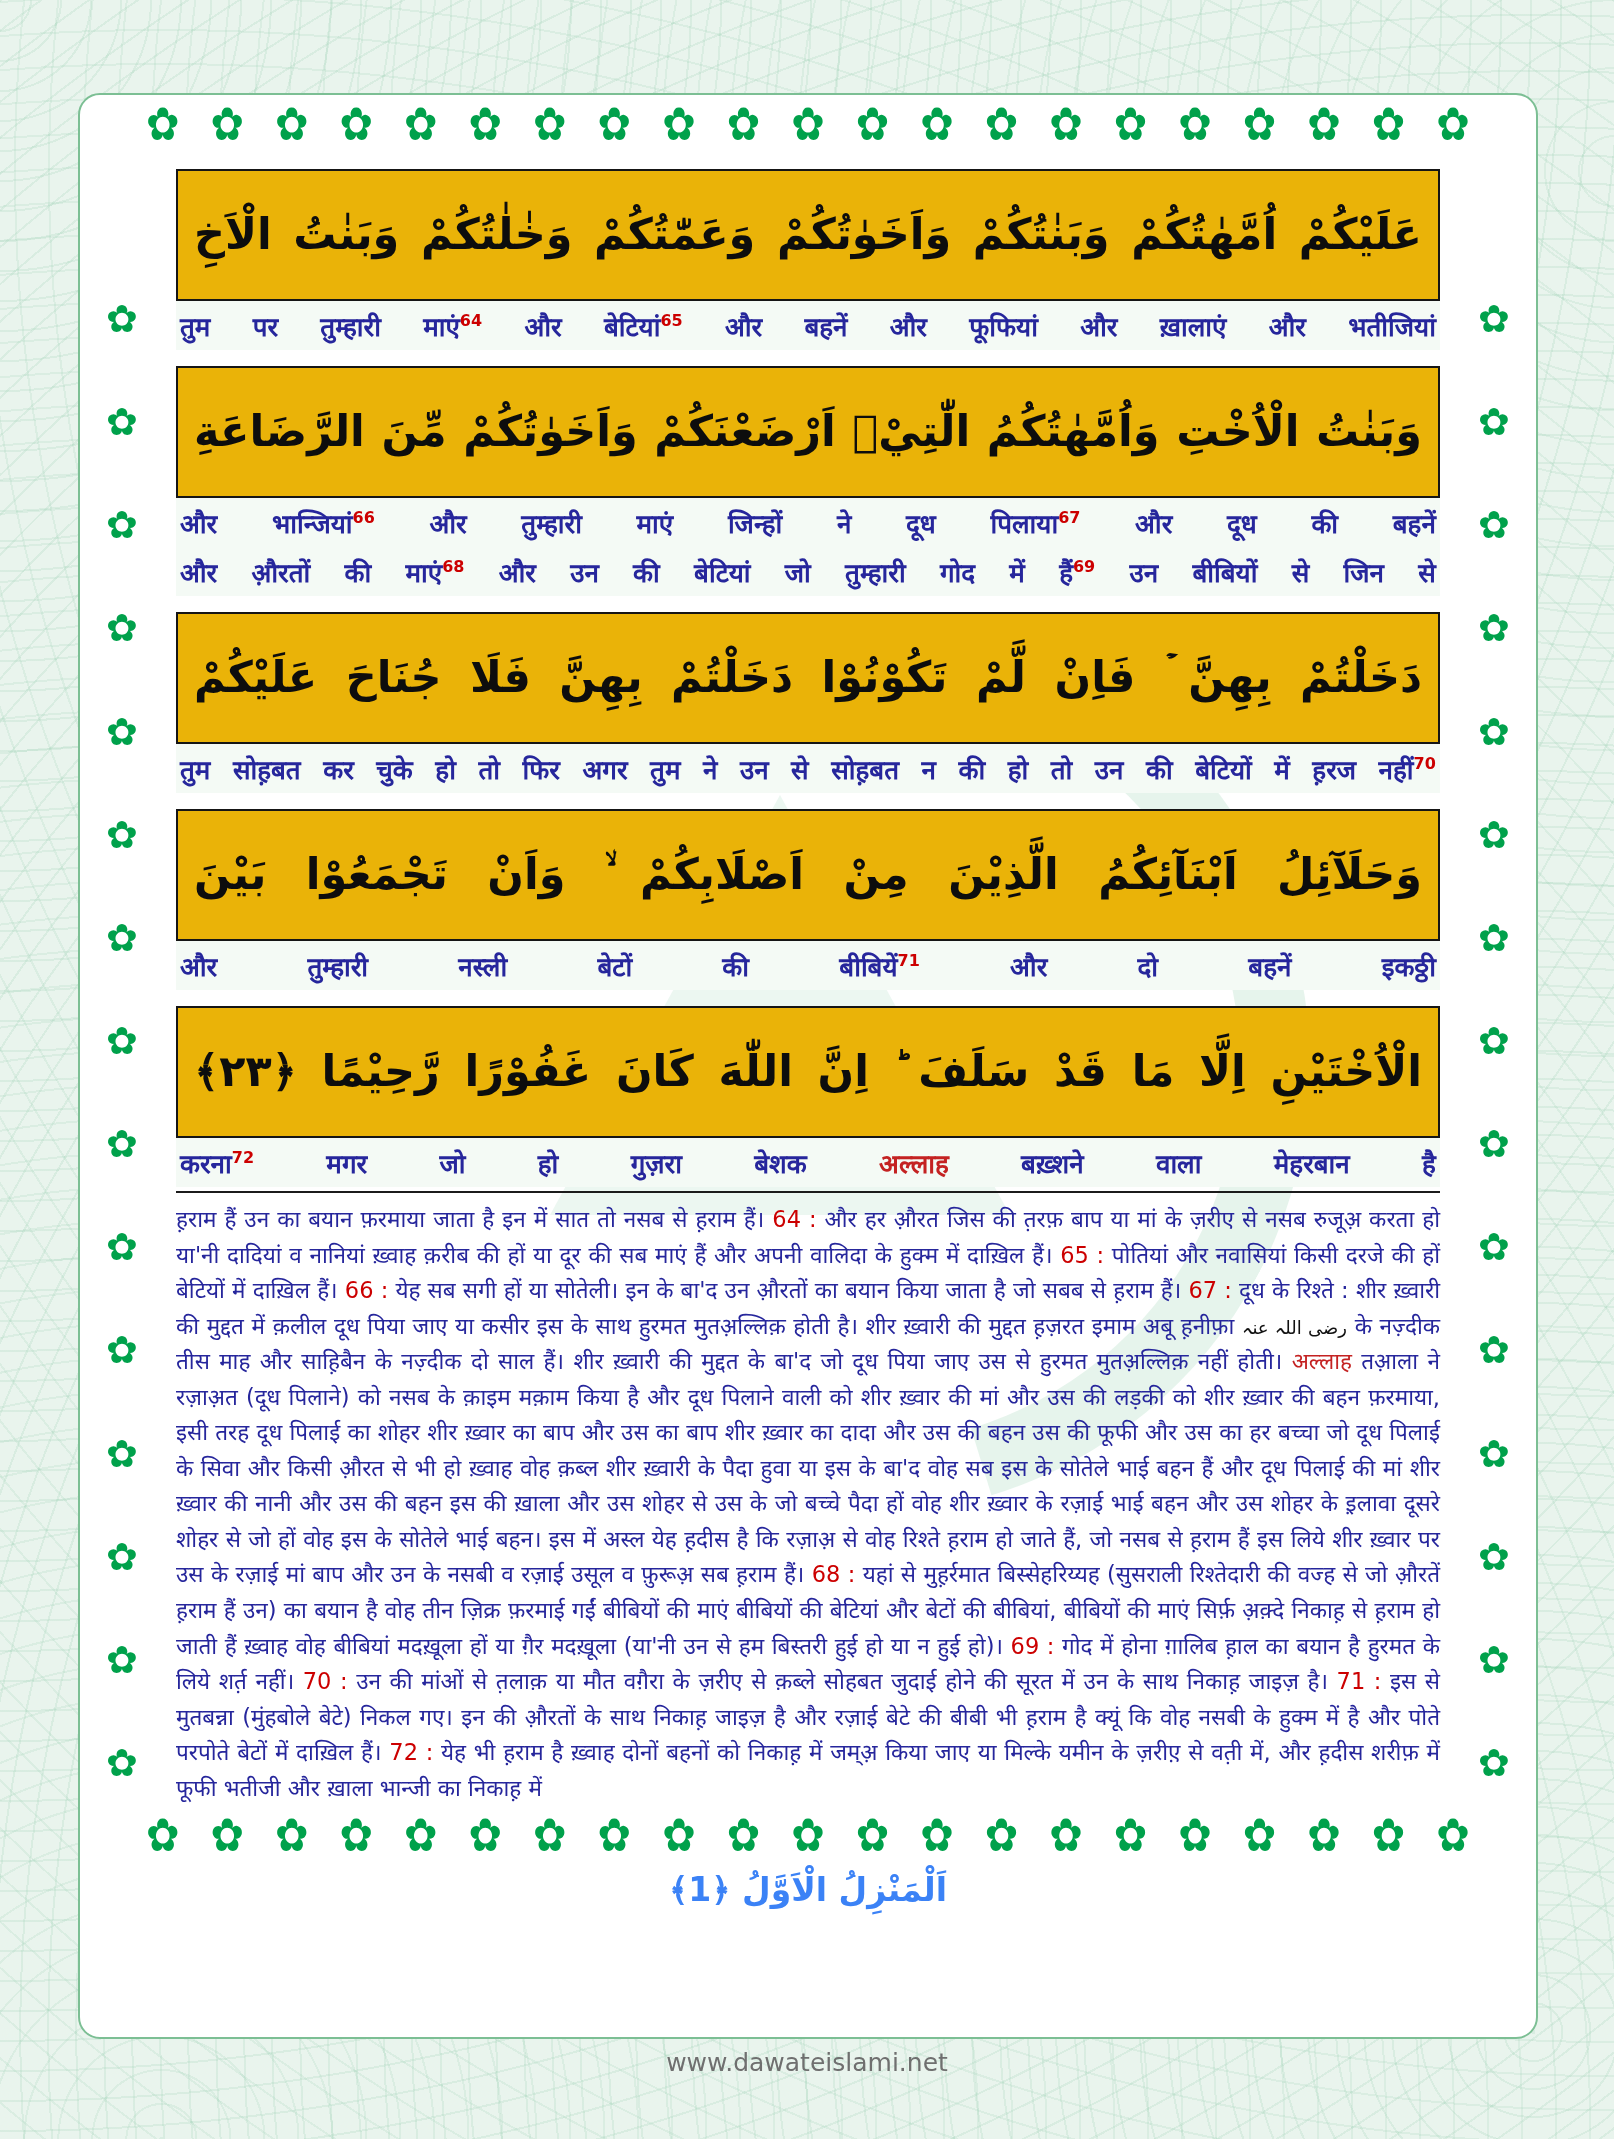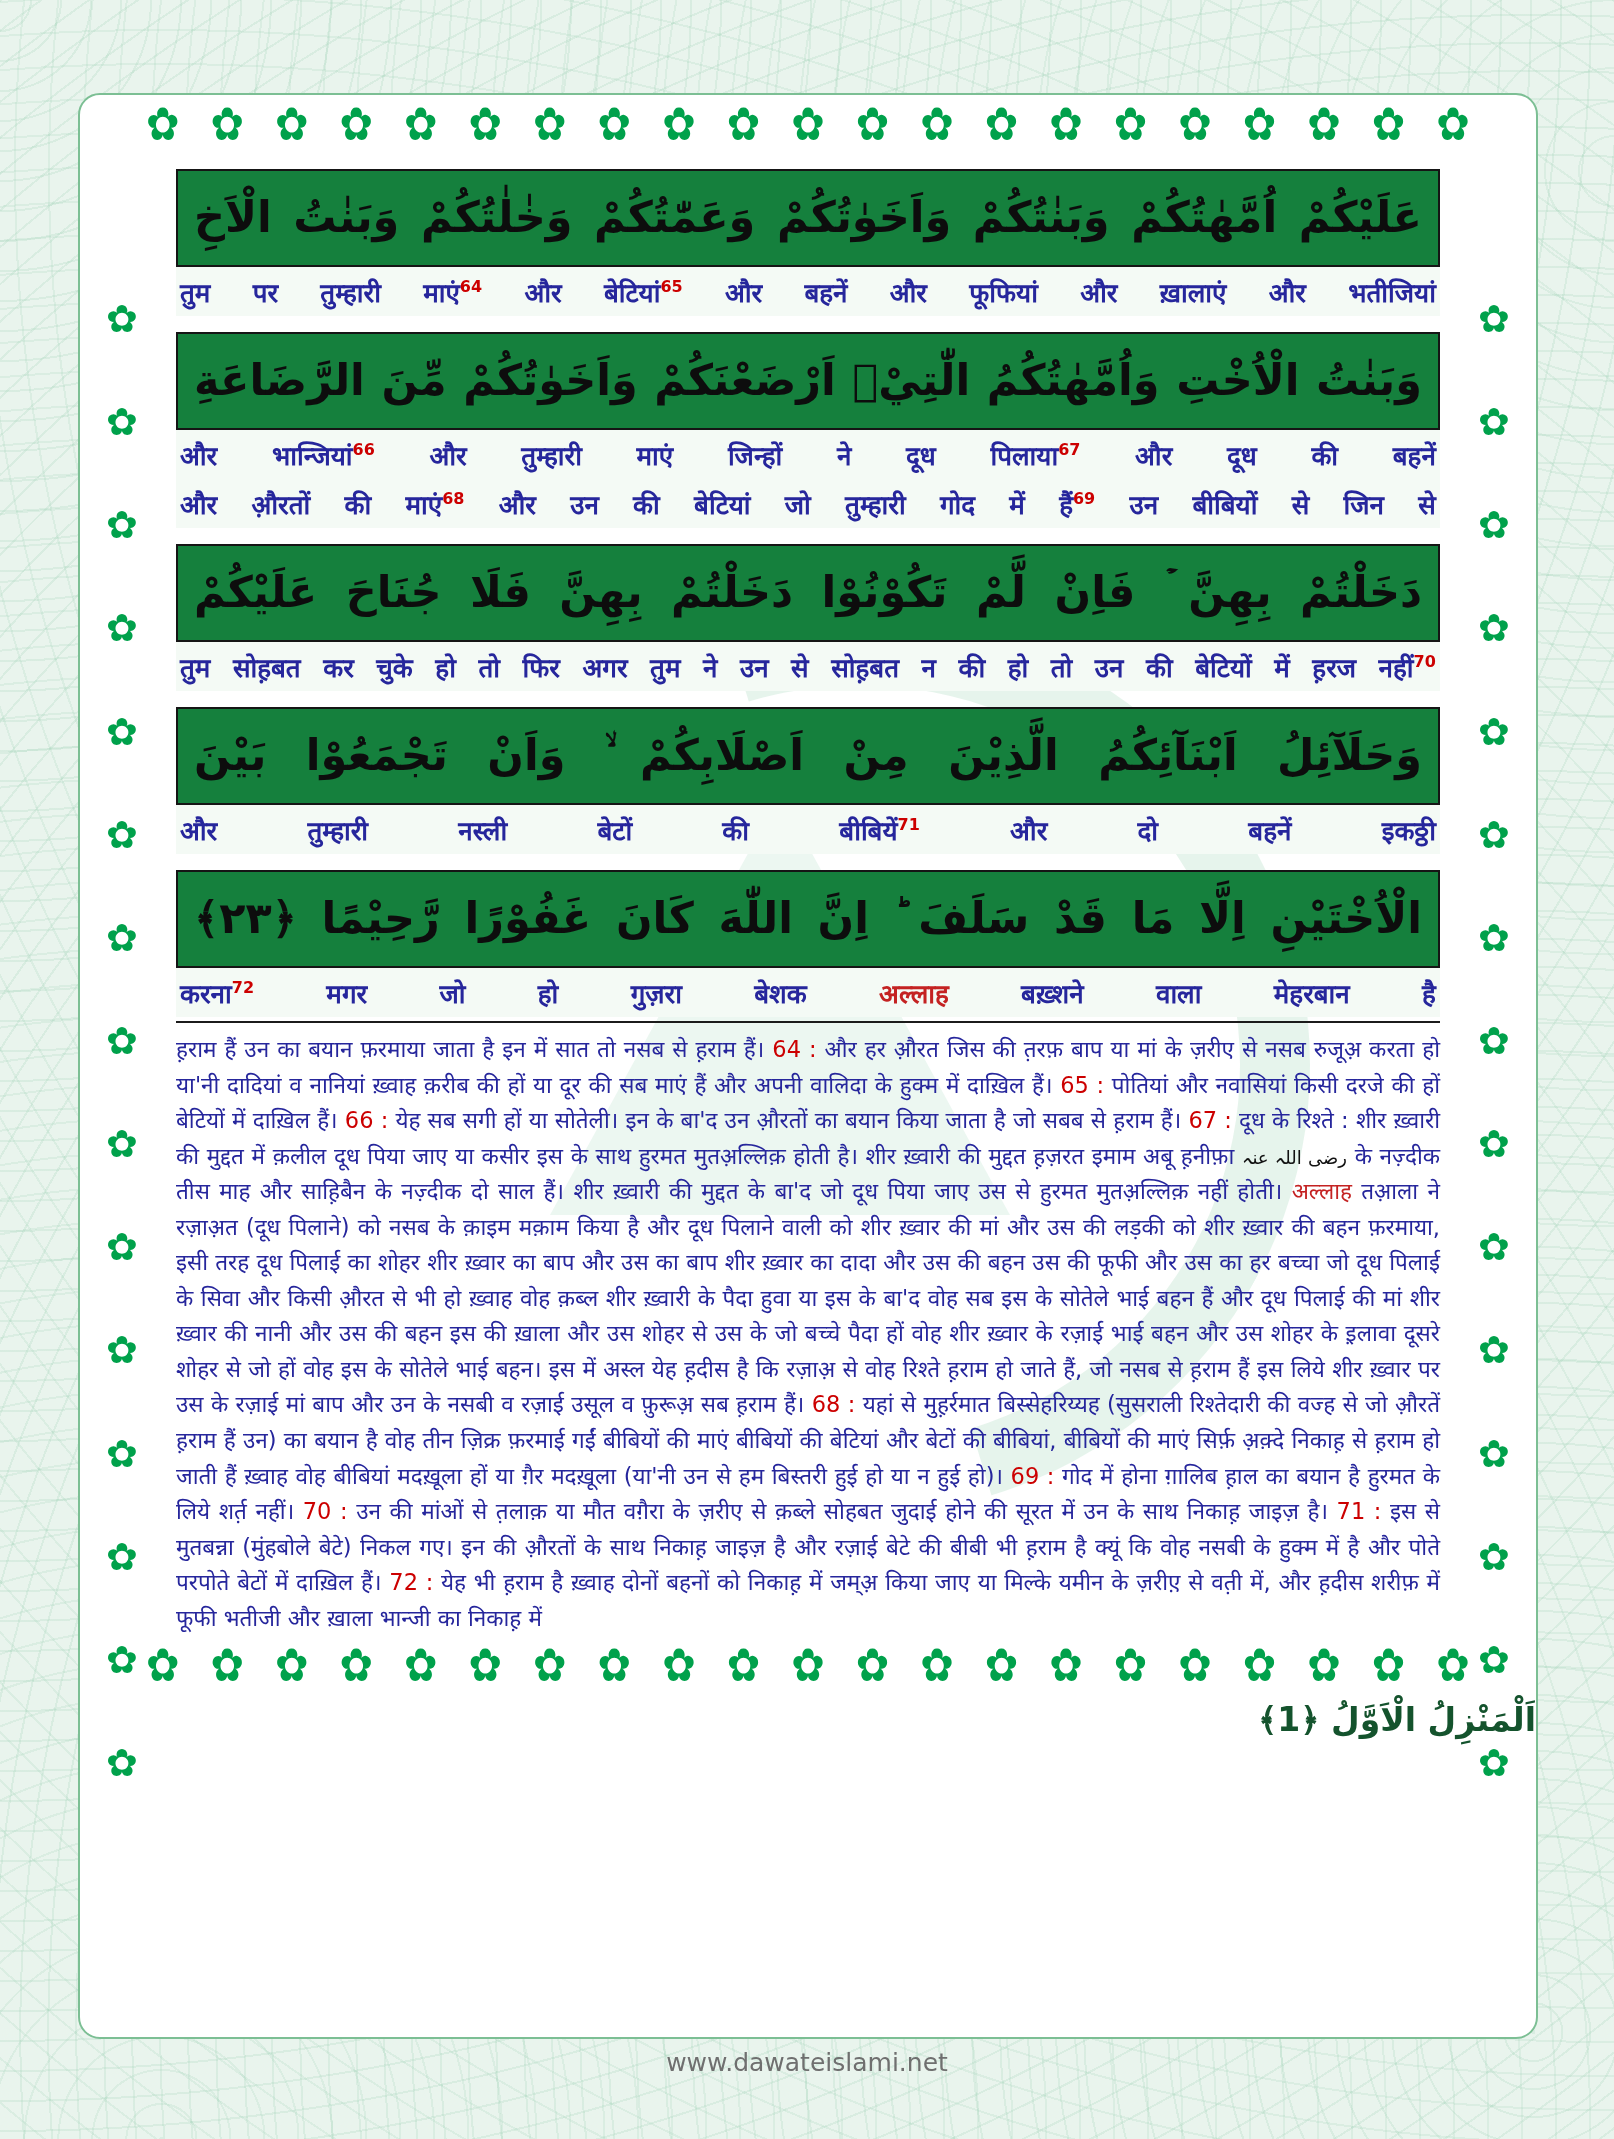--- a/index.html
+++ b/index.html
@@ -22,36 +22,36 @@
   .hdr .sname{font-size:30px;color:#1b1b1b;direction:rtl;font-weight:bold;}
   .hdr .pnum{font-size:40px;color:#9e1f1f;font-weight:bold;font-family:"Liberation Serif",serif;}
   .hdr .jname{font-size:34px;color:#9e1f1f;direction:rtl;font-weight:bold;}
   .orn{position:relative;z-index:2;margin:0 66px;display:flex;justify-content:space-between;align-items:center;
        color:#00a14b;font-size:40px;line-height:1;height:58px;}
   .orn span{transform:scaleY(1.15);}
   .ornv{position:absolute;z-index:2;top:205px;bottom:255px;width:52px;display:flex;flex-direction:column;
         justify-content:space-between;align-items:center;color:#00a14b;font-size:38px;line-height:1;}
   .ornv.l{left:16px;} .ornv.r{right:16px;}
   .content{position:relative;z-index:3;margin:6px 96px 0;}
-  .vbox{border:2.5px solid #151515;background:#15803d;height:94px;display:flex;align-items:center;padding:0 16px;margin-top:16px;}
+  .vbox{border:2.5px solid #151515;background:#eab308;height:94px;display:flex;align-items:center;padding:17px 16px;margin-top:16px;}
   .arabic{width:100%;direction:rtl;font-size:43px;font-weight:bold;color:#0d0d0d;line-height:1.05;
           text-align:justify;text-align-last:justify;white-space:nowrap;display:block;}
   .trow{display:flex;justify-content:space-between;align-items:baseline;padding:7px 4px 6px;
         color:#26269c;font-size:26px;font-weight:bold;background:#f4faf5;}
   .tw{white-space:nowrap;}
   .tw.red{color:#c42222;}
   sup.fn{color:#cc0000;font-size:16px;font-weight:bold;text-align:center;}
   .footnotes{margin-top:4px;border-top:2.5px solid #1b1b1b;padding-top:9px;text-align:justify;
              color:#26269c;font-size:22.5px;font-weight:normal;line-height:1.58;}
   .footnotes .num{color:#cc0000;}
   .footnotes .bold{color:#26269c;}
   .footnotes .red{color:#c42222;}
   .footnotes .ar{font-size:18px;color:#111;direction:rtl;unicode-bidi:isolate;}
-  .manzil{position:relative;z-index:2;text-align:right;margin-top:6px;direction:rtl;
-          font-size:33px;font-weight:bold;color:#14532d;}
+  .manzil{position:relative;z-index:2;text-align:center;margin-top:6px;direction:rtl;
+          font-size:33px;font-weight:bold;color:#3b82f6;}
   .site{position:absolute;left:0;top:2048px;width:100%;text-align:center;z-index:1;
         color:#6f6f6f;font-size:25px;}
 </style>
 </head>
 <body>
 
 <div class="bg">
   <div class="page">
     <div class="wm"></div>
     <div class="wm2"></div>

